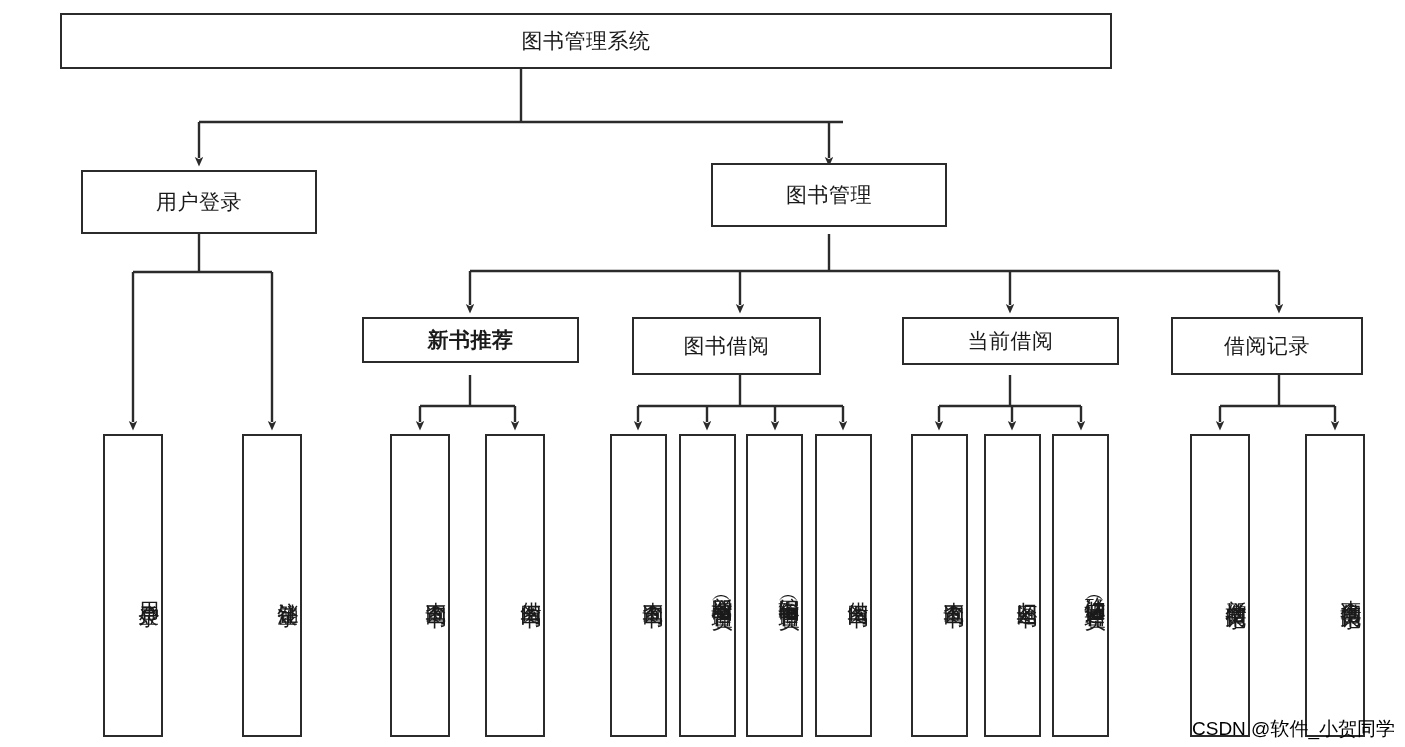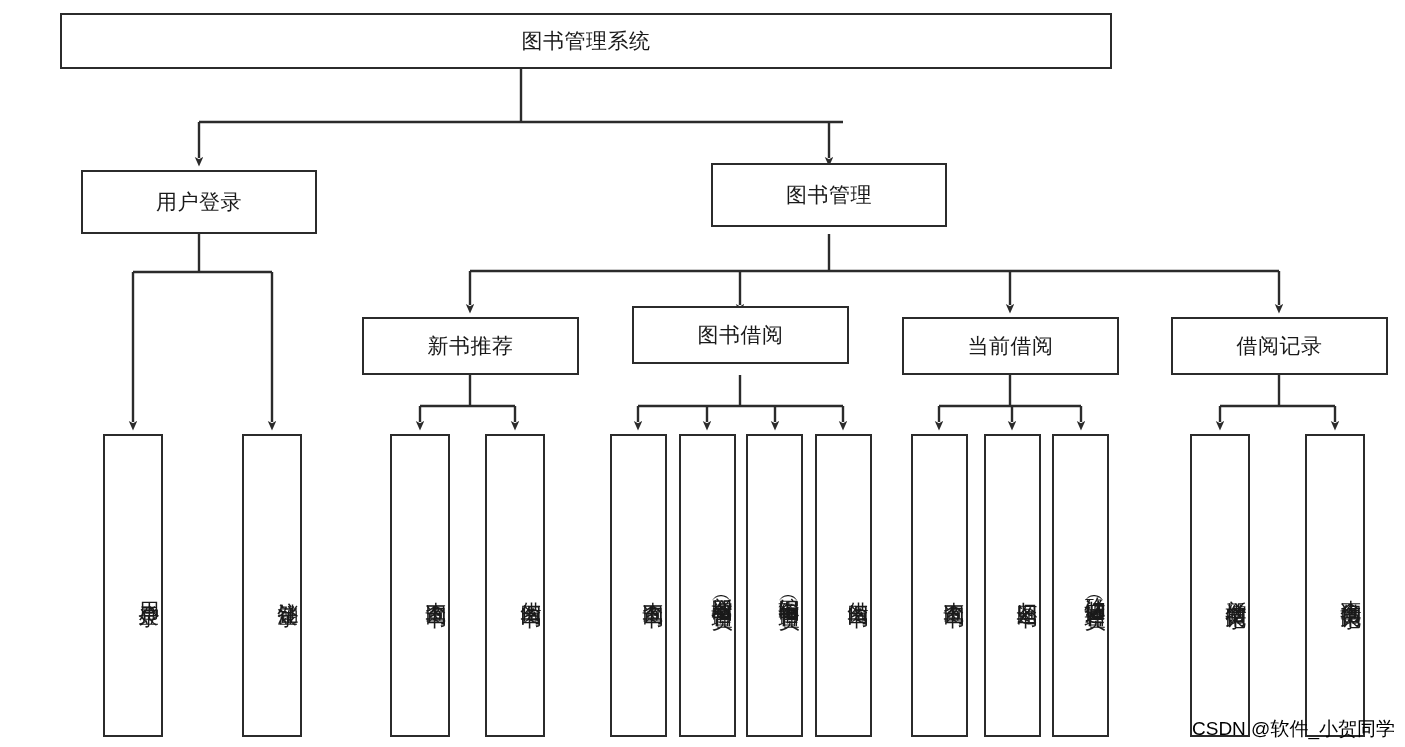--- a/index.html
+++ b/index.html
@@ -134,30 +134,30 @@
     <span class="lbl">图书管理系统</span>
   </div>
 
   <div class="node horiz" style="left: 81px; top: 170px; width: 236px; height: 64px;">
     <span class="lbl">用户登录</span>
   </div>
   <div class="node horiz" style="left: 711px; top: 163px; width: 236px; height: 64px;">
     <span class="lbl">图书管理</span>
   </div>
 
-  <div class="node horiz" style="left: 362px; top: 317px; width: 217px; height: 58px;">
+  <div class="node horiz" style="left: 362px; top: 317px; width: 217px; height: 46px; font-weight: bold;">
     <span class="lbl">新书推荐</span>
   </div>
-  <div class="node horiz" style="left: 632px; top: 306px; width: 217px; height: 58px;">
+  <div class="node horiz" style="left: 632px; top: 317px; width: 189px; height: 58px;">
     <span class="lbl">图书借阅</span>
   </div>
-  <div class="node horiz" style="left: 902px; top: 317px; width: 217px; height: 58px;">
+  <div class="node horiz" style="left: 902px; top: 317px; width: 217px; height: 48px;">
     <span class="lbl">当前借阅</span>
   </div>
-  <div class="node horiz" style="left: 1171px; top: 317px; width: 217px; height: 58px;">
+  <div class="node horiz" style="left: 1171px; top: 317px; width: 192px; height: 58px;">
     <span class="lbl">借阅记录</span>
   </div>
 
   <div class="node vert" style="left: 103px; top: 434px; width: 60px; height: 303px;">
     <span class="lbl">用户登录</span>
   </div>
   <div class="node vert" style="left: 242px; top: 434px; width: 60px; height: 303px;">
     <span class="lbl">注销登录</span>
   </div>
   <div class="node vert" style="left: 390px; top: 434px; width: 60px; height: 303px;">

